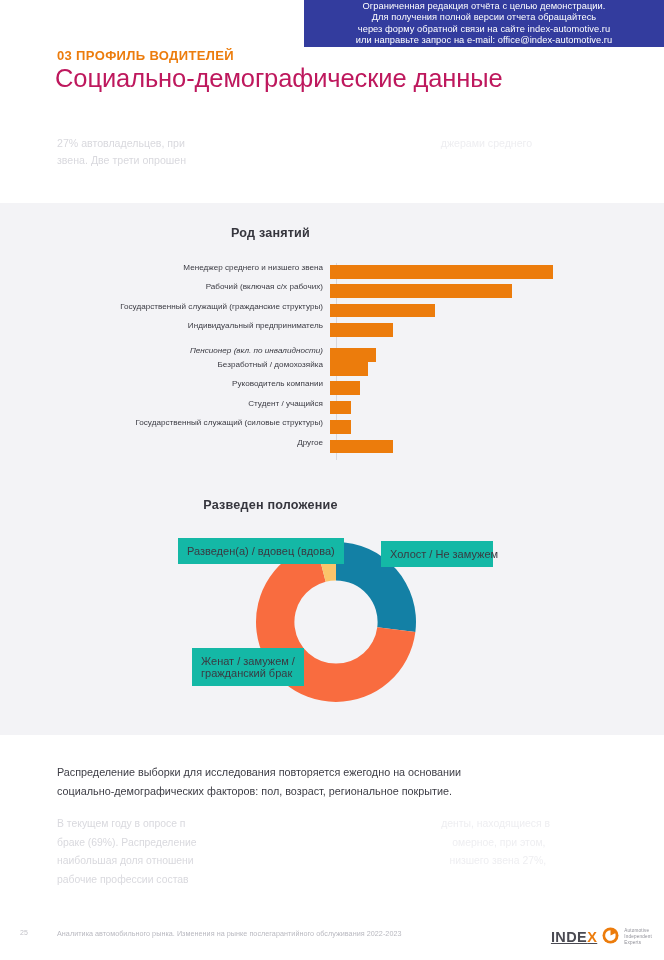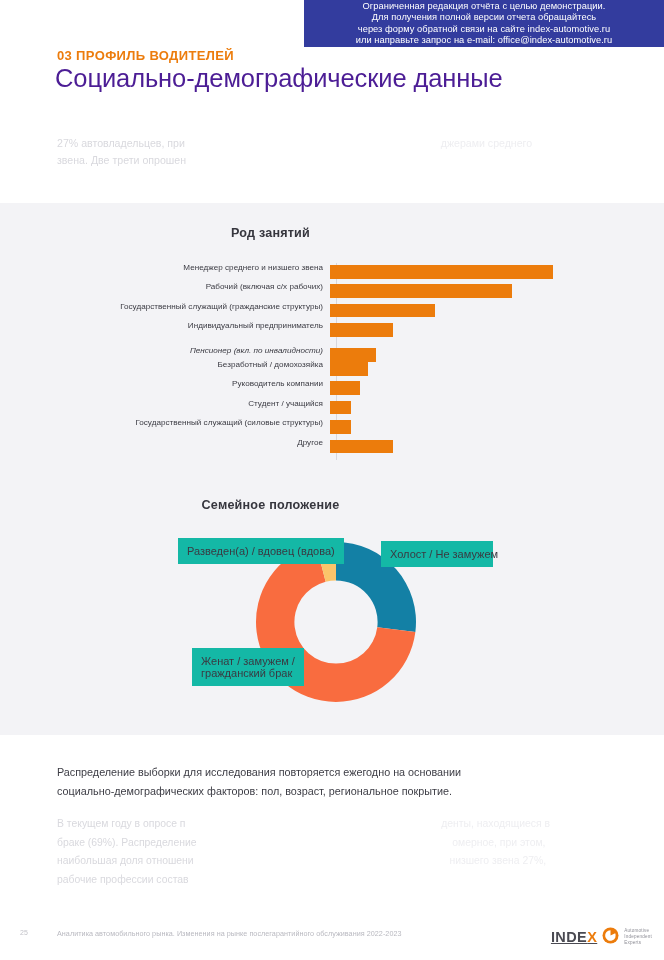--- a/index.html
+++ b/index.html
@@ -20,21 +20,21 @@
   }
   .notice span{font-size:9.3px;line-height:11.3px;letter-spacing:0.05px;white-space:nowrap;}
 
   
   .kicker{
     position:absolute;left:57px;top:48px;
     color:#ec7c0c;font-size:13px;font-weight:bold;letter-spacing:0.35px;
   }
   .title{
     position:absolute;left:55px;top:64px;
-    color:#4c1d95;font-size:25.5px;font-weight:normal;letter-spacing:-0.1px;
+    color:#be185d;font-size:25.5px;font-weight:normal;letter-spacing:-0.1px;
   }
 
   
   .intro{
     position:absolute;left:57px;top:135px;width:546px;
     font-size:10.6px;line-height:17px;color:#c9c9cf;
   }
   .intro .seg{display:inline;}
   .fade-a{color:#d9d9de;}
   .fade-b{color:#eeeef1;}
@@ -202,21 +202,21 @@
         </div>
       </div>
       <div class="bar-row" style="top: 174.6px;">
         <div class="bar-label">Другое</div>
         <div class="bar-track">
           <div class="bar-fill" style="width: 62.8267px; background: rgb(236, 124, 12);"></div>
         </div>
       </div>
     </div>
 
-  <div class="chart-title" id="fam-title">Семейное положение</div>
+  <div class="chart-title" id="fam-title">Разведен положение</div>
   <div class="donutwrap">
     <svg class="donut-svg" id="donut" width="164" height="164" viewBox="0 0 164 164">
         <path d="M 82 2 A 80 80 0 0 1 161.36917610515823 92.02665868514434 L 123.27197157468228 87.21386251627506 A 41.6 41.6 0 0 0 82 40.4 Z" fill="#1380a5"></path>
         <path d="M 161.36917610515823 92.02665868514434 A 80 80 0 1 1 62.10480902681158 4.513347109709528 L 71.65450069394203 41.70694049704895 A 41.6 41.6 0 1 0 123.27197157468228 87.21386251627506 Z" fill="#f96c3f"></path>
         <path d="M 62.10480902681158 4.513347109709528 A 80 80 0 0 1 81.99999999999991 2 L 81.99999999999996 40.4 A 41.6 41.6 0 0 0 71.65450069394203 41.70694049704895 Z" fill="#fbc46a"></path>
       </svg>
   </div>
 
   <div class="callout" id="callout-divorced">
     <span>Разведен(а) / вдовец (вдова)</span>

